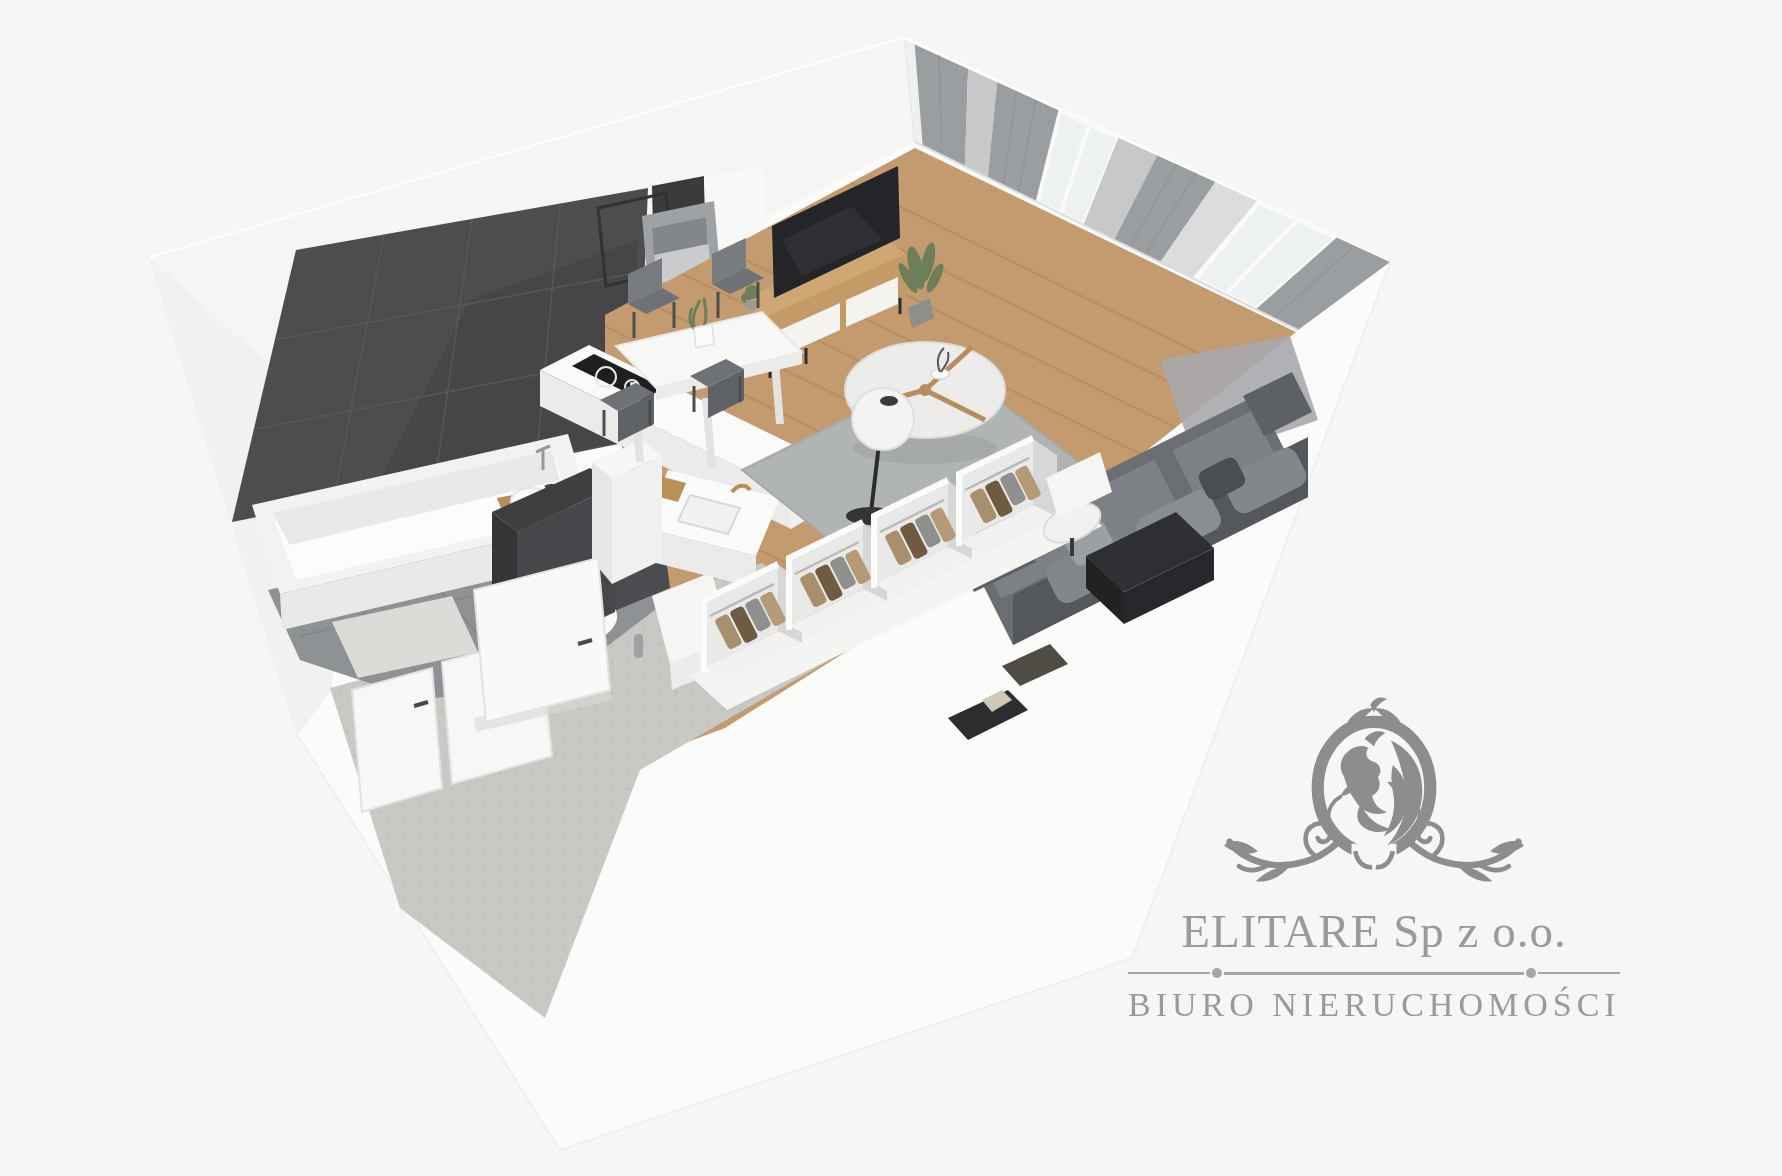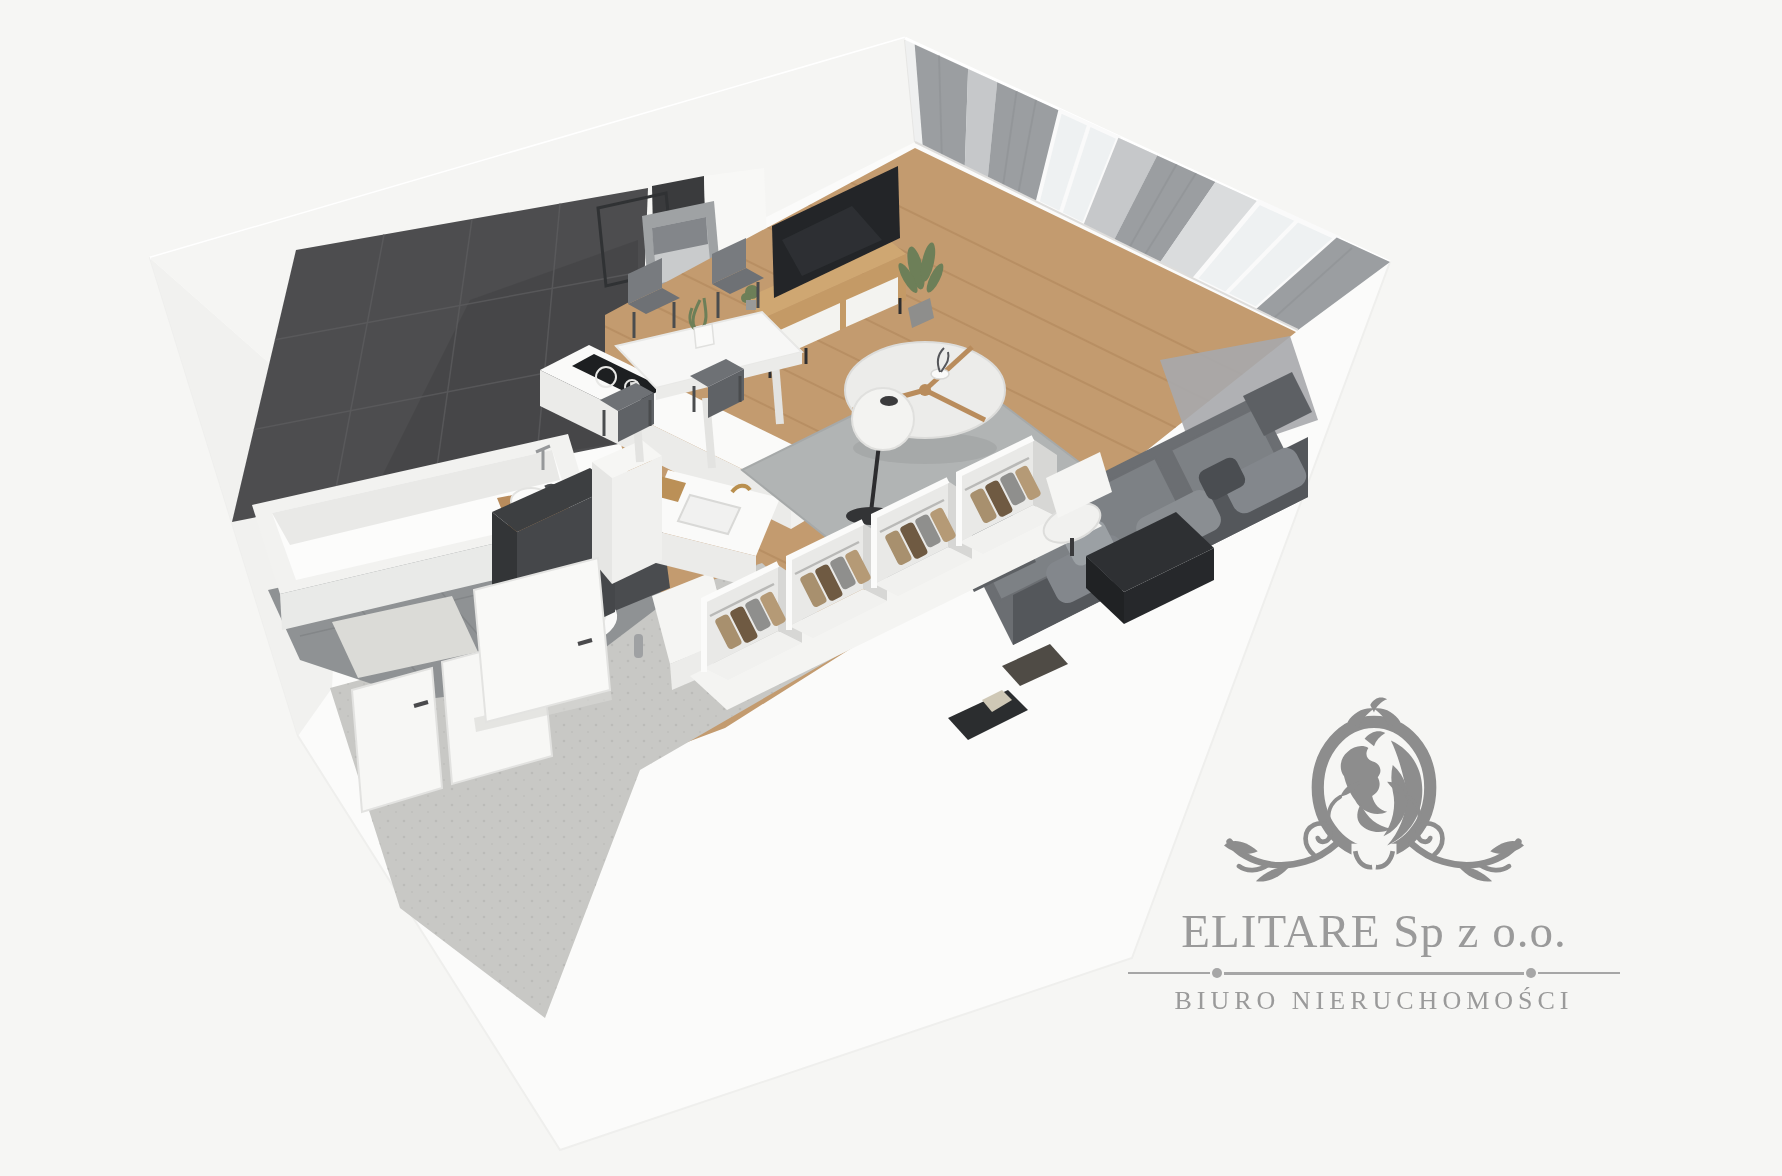--- a/index.html
+++ b/index.html
@@ -6,21 +6,21 @@
   .stage{position:relative;width:1782px;height:1176px;overflow:hidden;background:var(--bg,#f6f6f4);
          font-family:"Liberation Serif","DejaVu Serif",serif;}
   .scene{position:absolute;left:0;top:0;width:1782px;height:1176px;display:block;}
   .logo{position:absolute;left:1128px;top:686px;width:492px;text-align:center;color:var(--logo-text,#9a9a9a);}
   .crest{display:block;margin:0 auto;width:300px;height:216px;}
   .company{font-size:47px;letter-spacing:1px;margin-top:2px;color:var(--logo-text,#9a9a9a);white-space:nowrap;}
   .divider{display:flex;align-items:center;margin:10px 0 8px 0;}
   .divider .ln{flex:1;height:2px;background:var(--divider,#a6a6a6);}
   .divider .dot{width:10px;height:10px;border-radius:50%;background:var(--divider,#a6a6a6);margin:0 2px;}
   .divider .bar{width:300px;height:3px;background:var(--divider,#a6a6a6);}
-  .tagline{font-size:26px;letter-spacing:5px;color:var(--logo-text,#9a9a9a);white-space:nowrap;}
+  .tagline{font-size:34px;letter-spacing:5px;color:var(--logo-text,#9a9a9a);white-space:nowrap;}
   
   .f-tile{fill:var(--tile-dark,#4d4d4f)} .s-tile{stroke:var(--tile-line,#5c5c5e)}
   .f-wood{fill:var(--wood,#c39b6f)} .f-rug{fill:var(--rug,#b1b4b4)}
   .f-terr{fill:var(--terrazzo,#c8c8c5)} .f-bathf{fill:var(--bath-floor,#8f9294)}
   .f-sofa{fill:var(--sofa,#6b6e72)} .f-sofab{fill:var(--sofa-back,#54575b)} .f-sofac{fill:var(--sofa-cushion,#7d8185)}
   .f-curt{fill:var(--curtain-dark,#9b9ea1)} .f-curtl{fill:var(--curtain-light,#c6c8ca)}
   .f-sheer{fill:var(--sheer,#d8dadb)} .f-glass{fill:var(--glass,#eef1f2)}
   .f-tv{fill:var(--tv,#232528)} .f-wf{fill:var(--wood-furniture,#c49a66)} .f-chair{fill:var(--chair,#6e7175)}
   .f-plant{fill:var(--plant,#6d7f58)} .f-logo{fill:var(--logo,#8d8d8d)} .st-logo{stroke:var(--logo,#8d8d8d)}
 </style>

